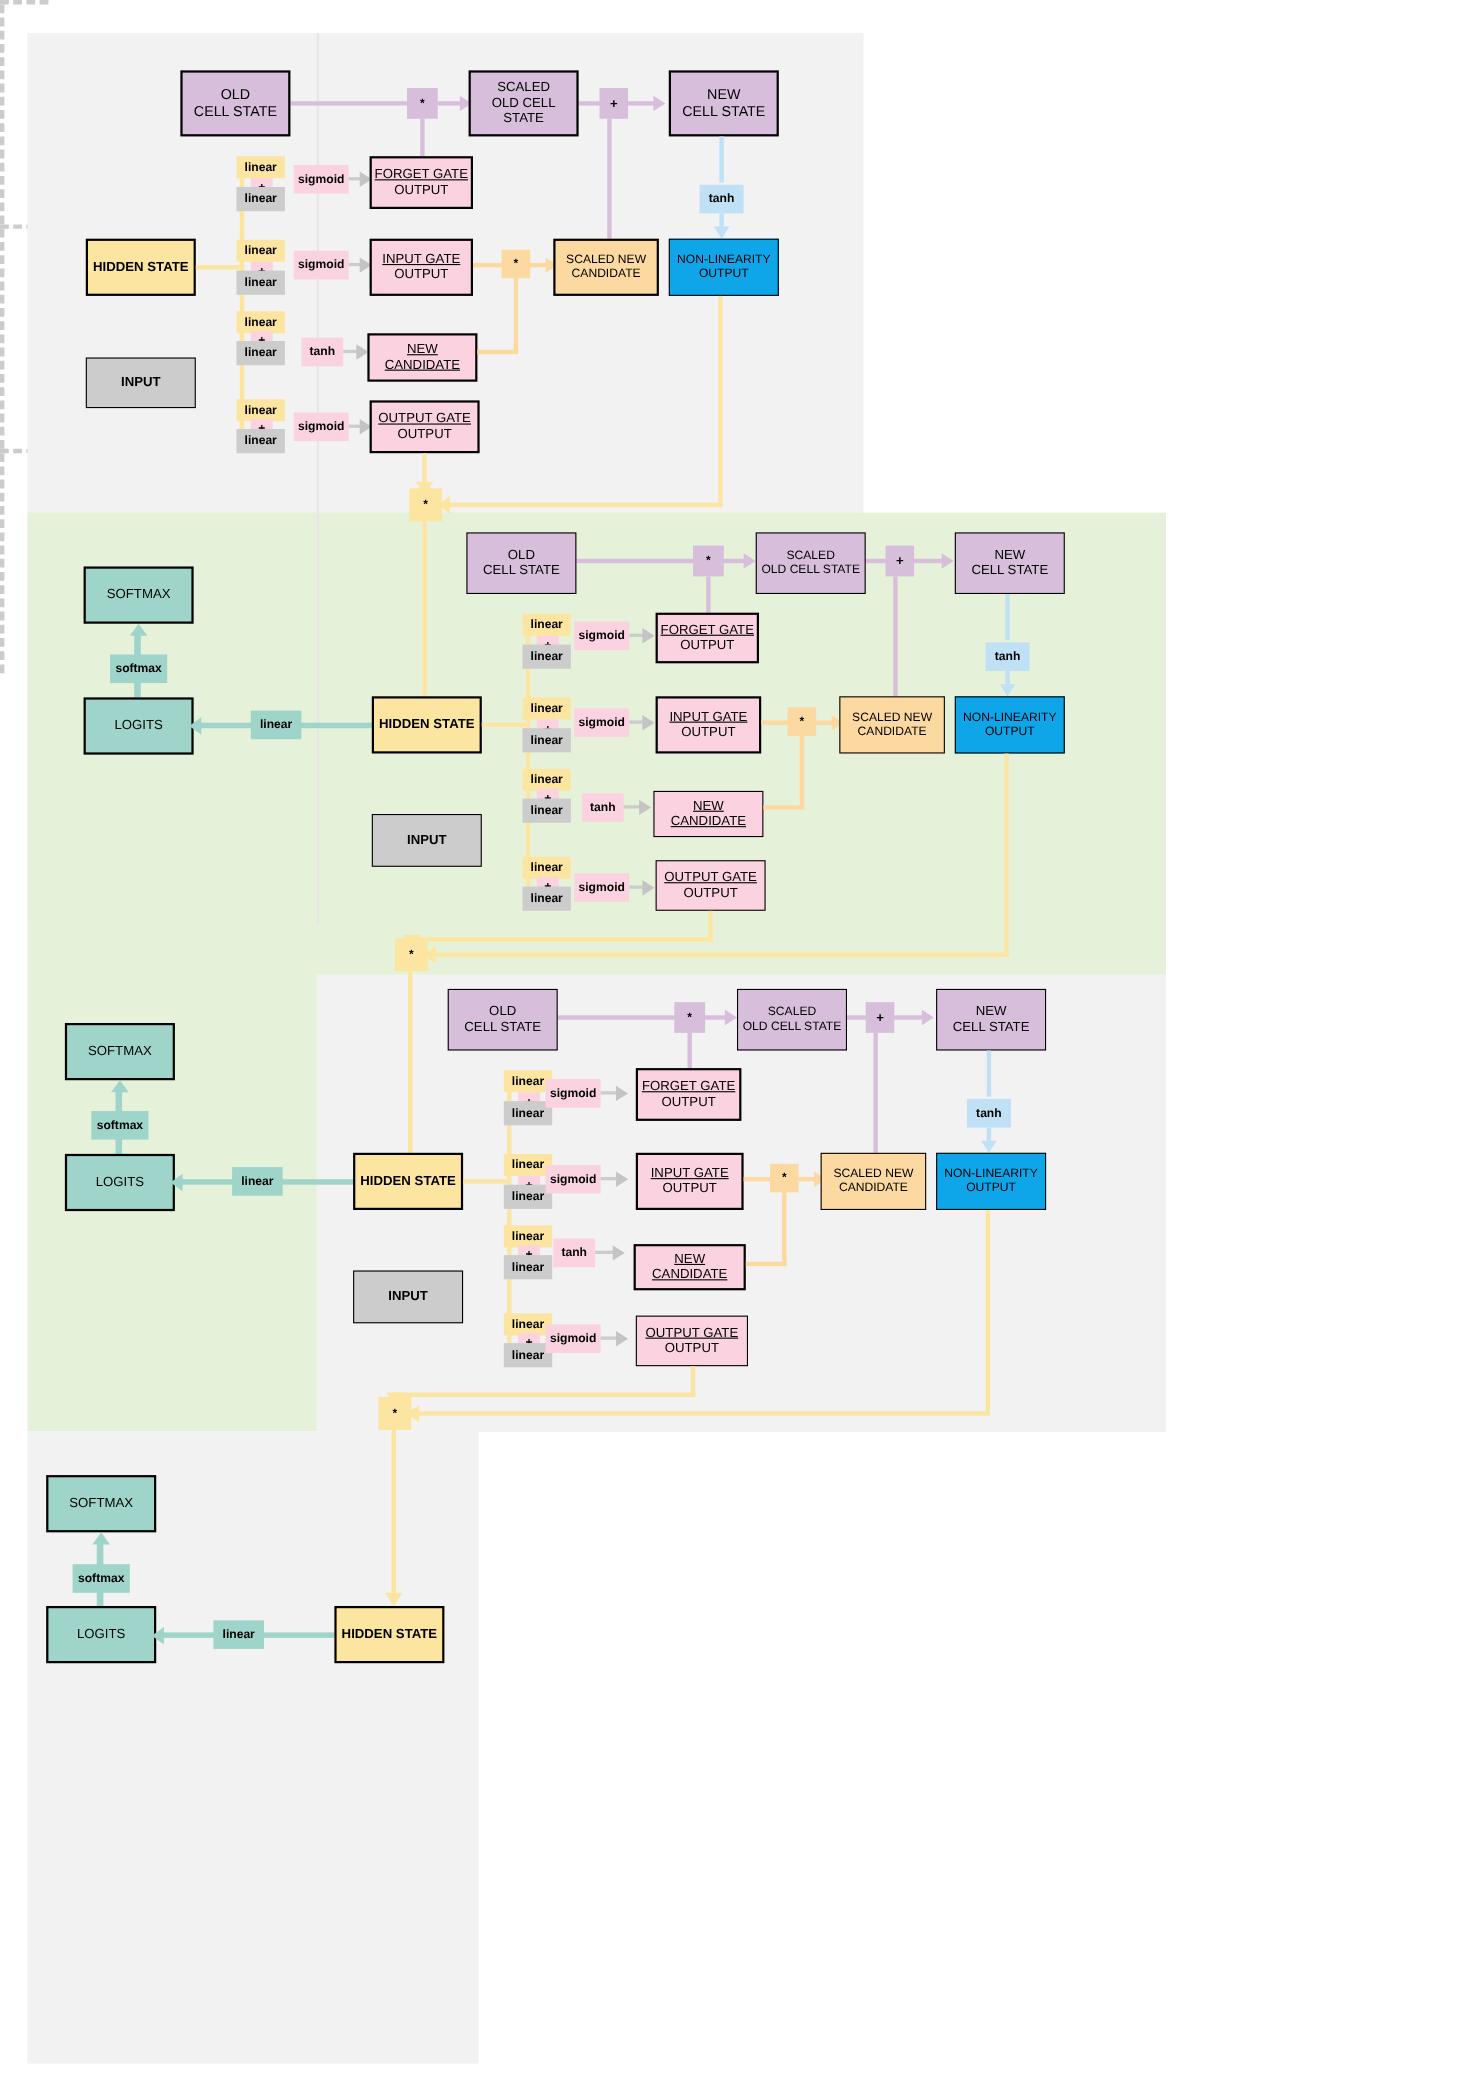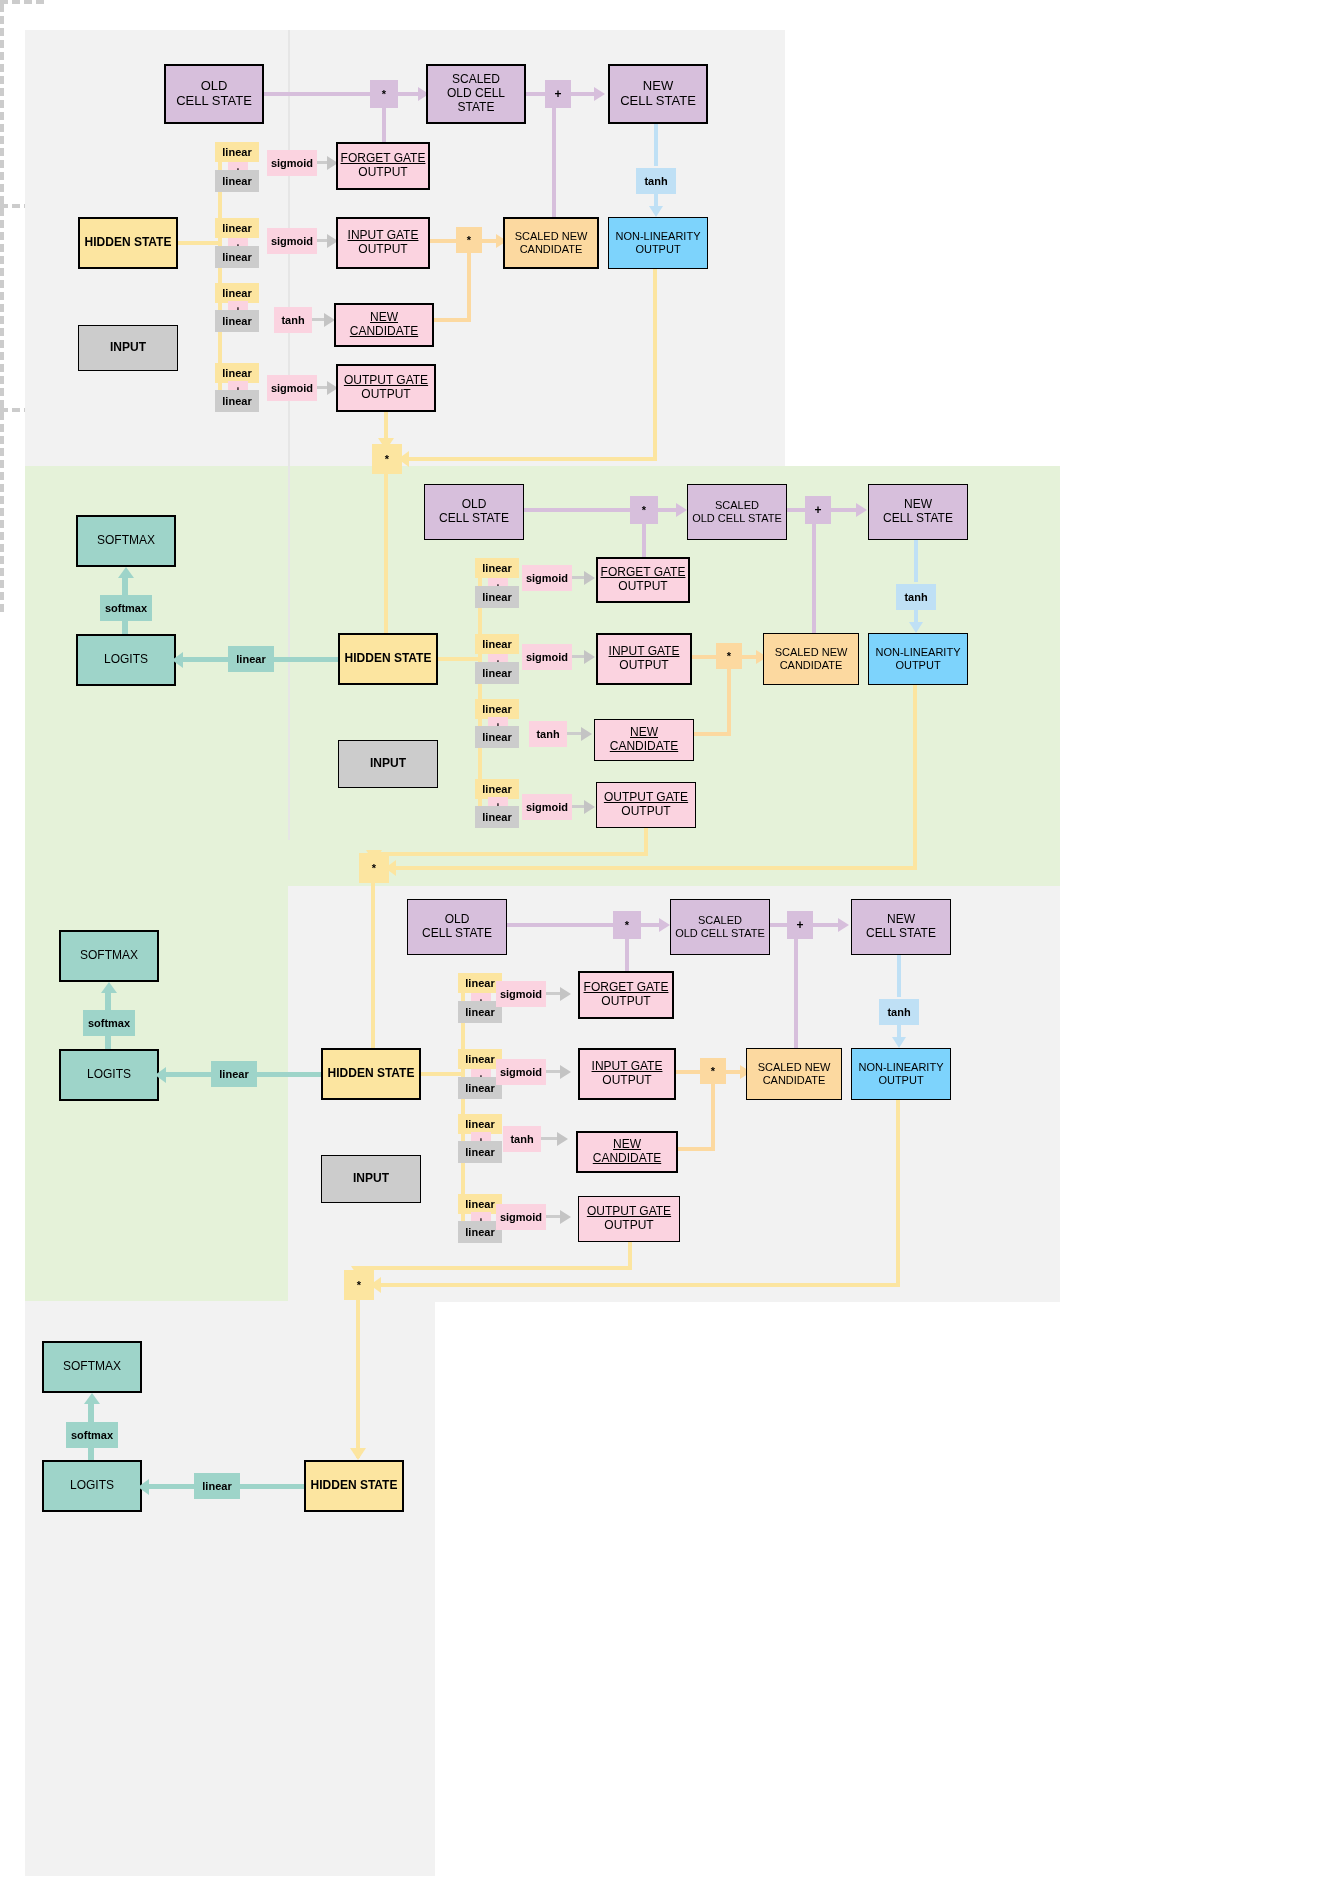--- a/index.html
+++ b/index.html
@@ -12,21 +12,21 @@
 
   .node{position:absolute;box-sizing:border-box;display:flex;align-items:center;
         justify-content:center;text-align:center;line-height:1.15;color:#000;}
   .b-thin{border:1px solid #000;}
   .b-thick{border:2px solid #000;}
   .purple{background:#d7bfdc;}
   .pink{background:#fbd3e0;}
   .yellow{background:#fce5a0;}
   .grey{background:#cccccc;}
   .orange{background:#fcd9a0;}
-  .blue{background:#7dd3fc;}
+  .blue{background:#0ea5e9;}
   .teal{background:#9ed4c9;}
 
   .lbl{position:absolute;box-sizing:border-box;display:flex;align-items:center;
        justify-content:center;text-align:center;font-weight:bold;color:#000;}
   .lbl-pink{background:#fbd3e0;}
   .lbl-yellow{background:#fce5a0;}
   .lbl-grey{background:#cccccc;}
   .lbl-blue{background:#bfe0f5;}
   .lbl-teal{background:#9ed4c9;}
 

